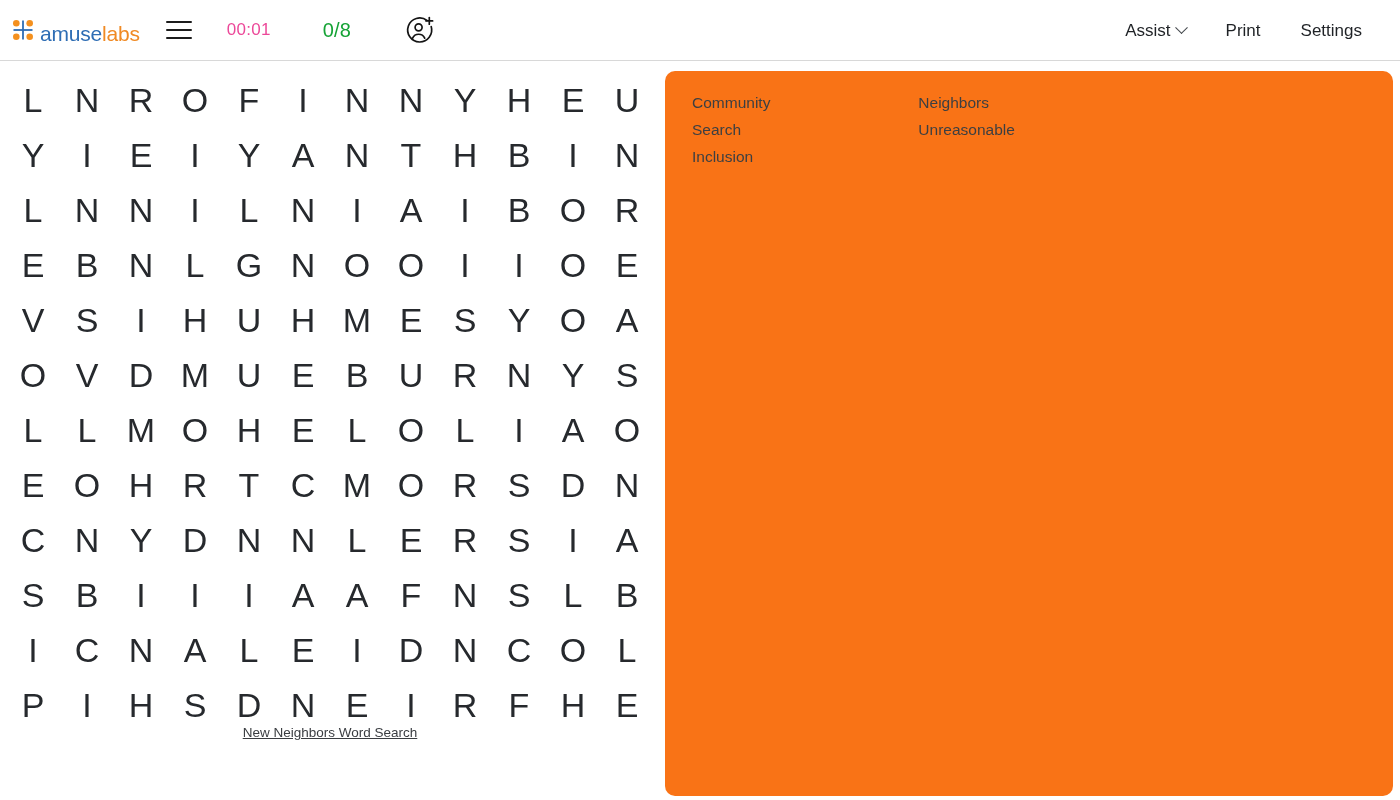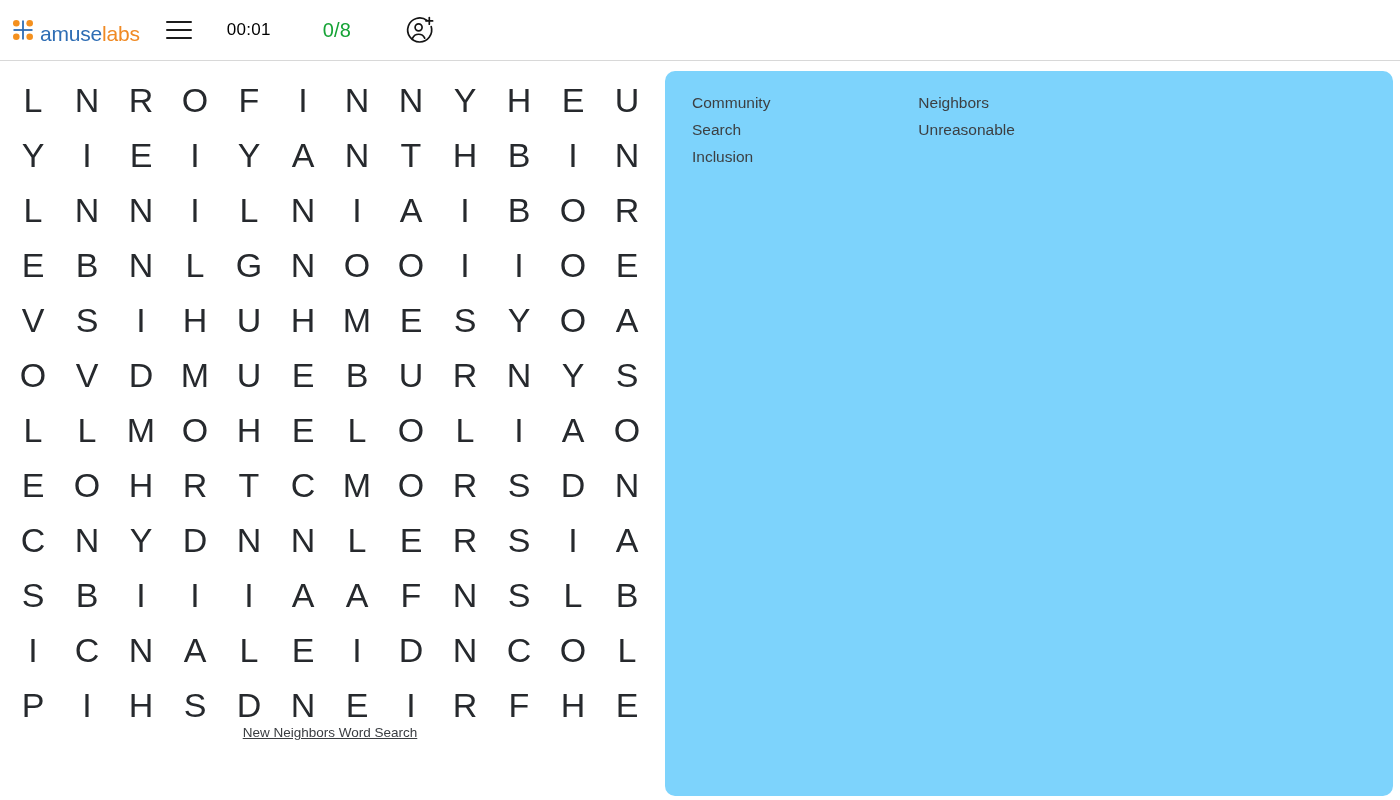--- a/index.html
+++ b/index.html
@@ -63,21 +63,21 @@
     display: block;
     height: 2px;
     width: 100%;
     background: #1c1c1c;
     border-radius: 1px;
   }
 
   .timer {
     margin-left: 35px;
     font-size: 17px;
-    color: #000000;
+    color: #ec4899;
     letter-spacing: 0.3px;
     min-width: 52px;
   }
   .progress {
     margin-left: 44px;
     font-size: 20px;
     color: #16a336;
     letter-spacing: 0.2px;
   }
   .invite-icon {
@@ -160,21 +160,21 @@
   }
   .footer a {
     color: #4a6fd4;
     text-decoration: underline;
   }
   .tm { font-size: 10px; vertical-align: super; }
 
   
   .word-pane {
     flex: 1 1 auto;
-    background: #7dd3fc;
+    background: #f97316;
     border-radius: 10px;
     margin: 10px 7px 4px 0;
     padding: 18px 0 0 0;
     box-sizing: border-box;
   }
   .word-columns {
     display: grid;
     grid-template-columns: repeat(3, 1fr);
     column-gap: 0;
     row-gap: 0;
@@ -222,20 +222,28 @@
   <span class="invite-icon">
     <svg width="30" height="30" viewBox="0 0 30 30" aria-hidden="true">
       <path d="M26.2 11.6a12 12 0 1 1-4.2-6.1" fill="none" stroke="#141414" stroke-width="1.7" stroke-linecap="round"></path>
       <circle cx="13.6" cy="12.3" r="3.5" fill="none" stroke="#141414" stroke-width="1.7"></circle>
       <path d="M7.6 23.2a6.6 6.6 0 0 1 12.1 0" fill="none" stroke="#141414" stroke-width="1.7" stroke-linecap="round"></path>
       <line x1="24.3" y1="2.6" x2="24.3" y2="9.2" stroke="#141414" stroke-width="1.7" stroke-linecap="round"></line>
       <line x1="21" y1="5.9" x2="27.6" y2="5.9" stroke="#141414" stroke-width="1.7" stroke-linecap="round"></line>
     </svg>
   </span>
 
+  <div class="header-right">
+    <div class="hdr-btn">
+      <span>Assist</span>
+      <span class="chev"></span>
+    </div>
+    <div class="hdr-btn">Print</div>
+    <div class="hdr-btn">Settings</div>
+  </div>
 </div>
 
 <div class="main">
 
   <div class="grid-pane">
     <div class="grid" id="grid">
         <div class="cell">L</div>
         <div class="cell">N</div>
         <div class="cell">R</div>
         <div class="cell">O</div>

